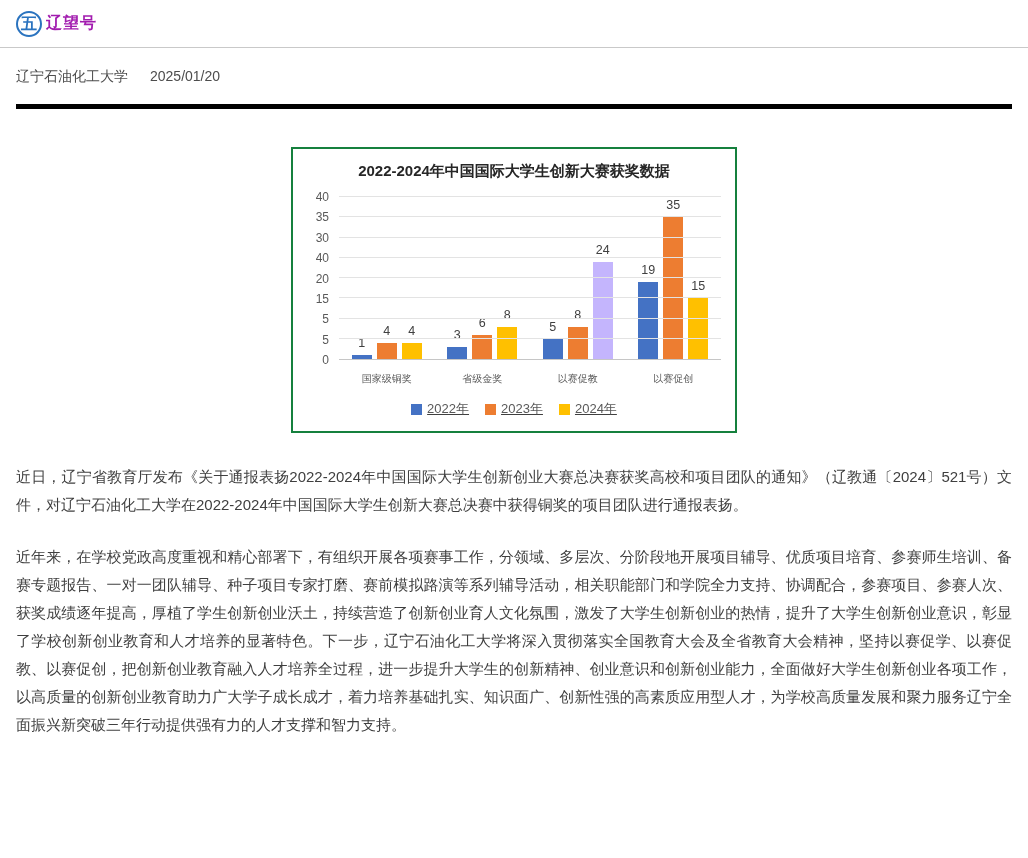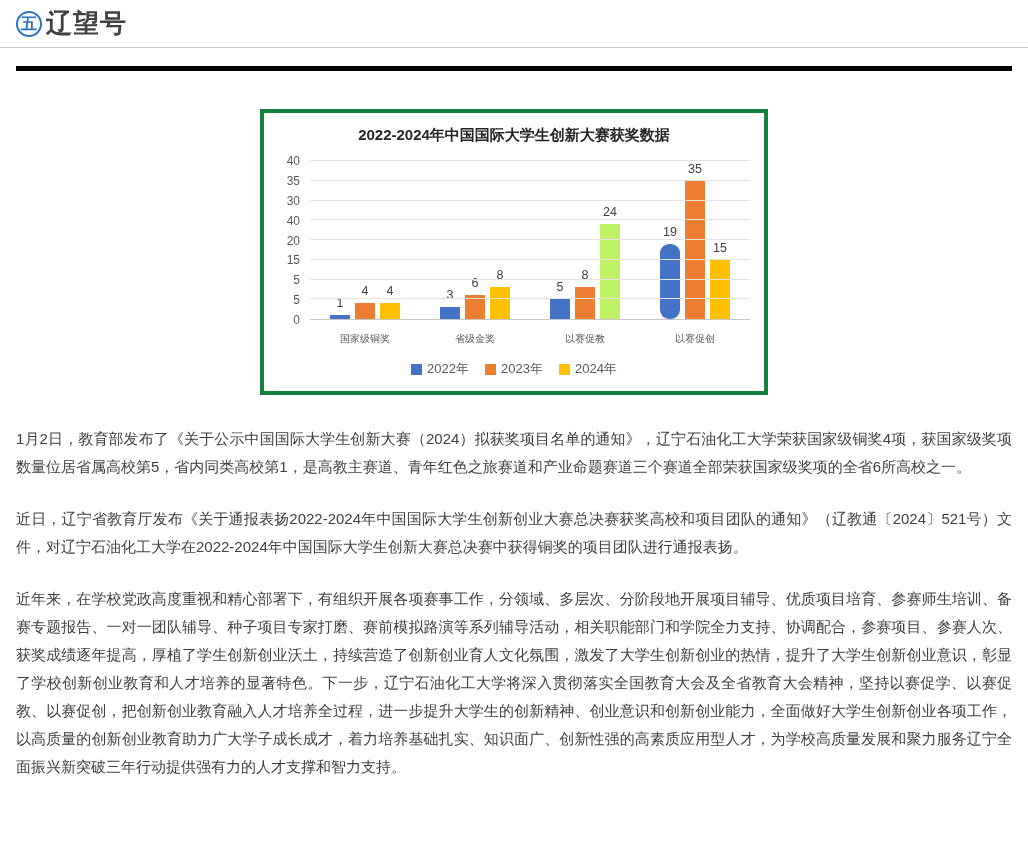--- a/index.html
+++ b/index.html
@@ -31,22 +31,22 @@
     width: 26px; height: 26px;
     border: 2px solid #2a73bf;
     border-radius: 50%;
     color: #2a73bf;
     font-size: 16px;
     font-weight: 700;
     display: flex; align-items: center; justify-content: center;
     line-height: 1;
   }
   .logo-text {
-    color: #404040;
-    font-size: 26px;
+    color: #a21caf;
+    font-size: 16px;
     font-weight: 700;
     letter-spacing: 1px;
   }
 
   
   .article { padding: 0 16px; }
   .article-title {
     margin-top: 30px;
     font-size: 26px;
     line-height: 34px;
@@ -62,24 +62,24 @@
   .head-divider {
     margin-top: 18px;
     height: 5px;
     background: #000000;
     border: none;
   }
 
   
   .chart-box {
     position: relative;
-    width: 508px;
+    width: 446px;
     height: 286px;
     margin: 38px auto 30px;
-    border: 4px solid #15803d;
+    border: 2px solid #15803d;
     background: #ffffff;
   }
   .chart-title {
     position: absolute;
     top: 13px; left: 0; right: 0;
     text-align: center;
     font-size: 15px;
     font-weight: 700;
     color: #262626;
   }
@@ -152,20 +152,21 @@
     font-size: 10px;
     color: #595959;
   }
   .legend {
     position: absolute;
     left: 0; right: 0;
     bottom: 13px;
     display: flex;
     justify-content: center;
     gap: 16px;
+    text-decoration: underline;
   }
   .legend-item {
     display: inline-flex;
     align-items: center;
     gap: 5px;
     font-size: 13px;
     color: #595959;
   }
   .legend-swatch { width: 11px; height: 11px; display: inline-block; }
 
@@ -184,20 +185,23 @@
 
 <header class="site-header">
   <a class="logo-link">
     <span class="logo-badge">五</span>
     <span class="logo-text">辽望号</span>
   </a>
 </header>
 
 <main class="article">
 
+  <div class="byline">
+    <span class="source">辽宁石油化工大学</span><span>2025/01/20</span>
+  </div>
 
   <hr class="head-divider">
 
   <figure class="chart-box">
     <div class="chart-title">2022-2024年中国国际大学生创新大赛获奖数据</div>
     <div class="chart-area">
       <div class="ylabels" id="ylabels">
           <div class="ytick" style="bottom: 0%;">0</div>
           <div class="ytick" style="bottom: 12.5%;">5</div>
           <div class="ytick" style="bottom: 25%;">5</div>
@@ -249,28 +253,28 @@
                 <div class="bar" style="height: 12.5%; background: rgb(68, 114, 196);">
                   <div class="bar-label">5</div>
                 </div>
               </div>
               <div class="bar-col">
                 <div class="bar" style="height: 20%; background: rgb(237, 125, 49);">
                   <div class="bar-label">8</div>
                 </div>
               </div>
               <div class="bar-col">
-                <div class="bar" style="height: 60%; background: #bef264;">
+                <div class="bar" style="height: 60%; background: #c4b5fd;">
                   <div class="bar-label">24</div>
                 </div>
               </div>
             </div>
             <div class="bar-group">
               <div class="bar-col">
-                <div class="bar" style="height: 47.5%; background: rgb(68, 114, 196); border-radius: 9px;">
+                <div class="bar" style="height: 47.5%; background: rgb(68, 114, 196);">
                   <div class="bar-label">19</div>
                 </div>
               </div>
               <div class="bar-col">
                 <div class="bar" style="height: 87.5%; background: rgb(237, 125, 49);">
                   <div class="bar-label">35</div>
                 </div>
               </div>
               <div class="bar-col">
                 <div class="bar" style="height: 37.5%; background: rgb(255, 192, 0);">
@@ -305,17 +309,16 @@
           <span>2023年</span>
         </span>
         <span class="legend-item">
           <span class="legend-swatch" style="background: rgb(255, 192, 0);"></span>
           <span>2024年</span>
         </span>
       </div>
   </figure>
 
   <section class="body-text" id="body-text">
-      <p>1月2日，教育部发布了《关于公示中国国际大学生创新大赛（2024）拟获奖项目名单的通知》，辽宁石油化工大学荣获国家级铜奖4项，获国家级奖项数量位居省属高校第5，省内同类高校第1，是高教主赛道、青年红色之旅赛道和产业命题赛道三个赛道全部荣获国家级奖项的全省6所高校之一。</p>
       <p>近日，辽宁省教育厅发布《关于通报表扬2022-2024年中国国际大学生创新创业大赛总决赛获奖高校和项目团队的通知》（辽教通〔2024〕521号）文件，对辽宁石油化工大学在2022-2024年中国国际大学生创新大赛总决赛中获得铜奖的项目团队进行通报表扬。</p>
       <p>近年来，在学校党政高度重视和精心部署下，有组织开展各项赛事工作，分领域、多层次、分阶段地开展项目辅导、优质项目培育、参赛师生培训、备赛专题报告、一对一团队辅导、种子项目专家打磨、赛前模拟路演等系列辅导活动，相关职能部门和学院全力支持、协调配合，参赛项目、参赛人次、获奖成绩逐年提高，厚植了学生创新创业沃土，持续营造了创新创业育人文化氛围，激发了大学生创新创业的热情，提升了大学生创新创业意识，彰显了学校创新创业教育和人才培养的显著特色。下一步，辽宁石油化工大学将深入贯彻落实全国教育大会及全省教育大会精神，坚持以赛促学、以赛促教、以赛促创，把创新创业教育融入人才培养全过程，进一步提升大学生的创新精神、创业意识和创新创业能力，全面做好大学生创新创业各项工作，以高质量的创新创业教育助力广大学子成长成才，着力培养基础扎实、知识面广、创新性强的高素质应用型人才，为学校高质量发展和聚力服务辽宁全面振兴新突破三年行动提供强有力的人才支撑和智力支持。</p>
     </section>
 </main>
 
 </body></html>

